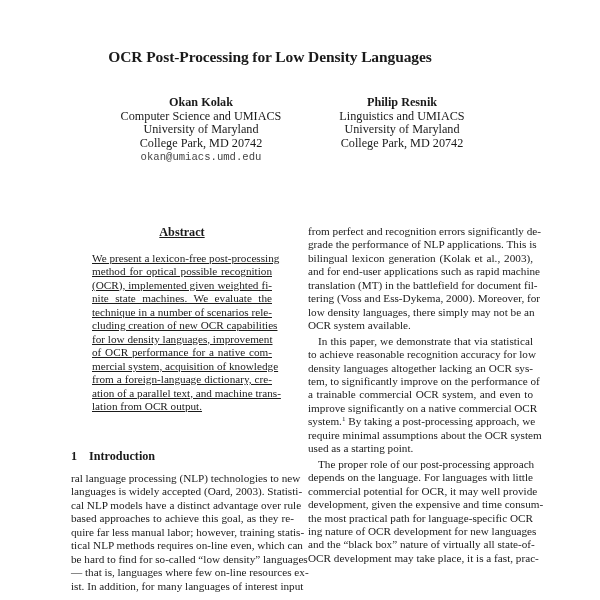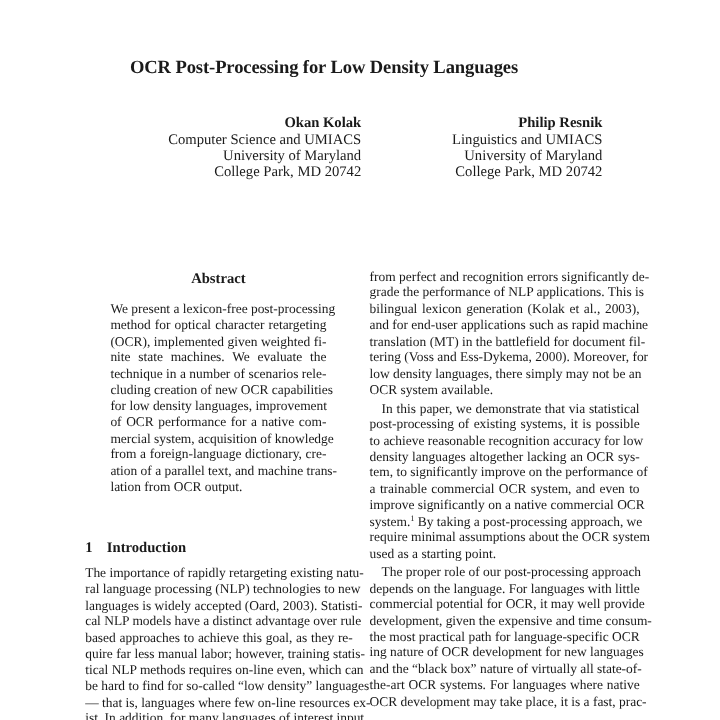--- a/index.html
+++ b/index.html
@@ -5,34 +5,34 @@
   html, body { margin: 0; padding: 0; background: #ffffff; }
   body {
     width: 600px; height: 600px; overflow: hidden; position: relative;
     font-family: "Liberation Serif", "DejaVu Serif", serif; color: #1a1a1a;
   }
   .title {
     position: absolute; left: 0; width: 540px; top: 48px;
     text-align: center; font-weight: bold; font-size: 15.5px; letter-spacing: -0.1px;
   }
   .author {
-    position: absolute; top: 96px; width: 200px; text-align: right;
+    position: absolute; top: 96px; width: 200px; text-align: center;
     font-size: 12.2px; line-height: 13.7px;
   }
   .author.a1 { left: 101px; }
   .author.a2 { left: 302px; }
   .author .name { font-weight: bold; }
   .author .email { font-family: "Liberation Mono", "DejaVu Sans Mono", monospace; font-size: 10.6px; color: #444; }
   .abs-head {
     position: absolute; left: 92px; width: 180px; top: 225px;
-    text-align: center; font-weight: bold; font-size: 12.2px;
+    text-align: center; font-weight: bold; font-size: 12.2px; text-decoration: underline;
   }
   .abs-body {
     position: absolute; left: 92px; width: 180px; top: 252px;
-    font-size: 11.2px; line-height: 13.45px; text-align: justify;
+    font-size: 11.2px; line-height: 13.45px; text-align: justify; text-decoration: underline;
   }
   .sec-head {
     position: absolute; left: 71px; top: 449px; font-weight: bold; font-size: 12.2px;
     display: flex; gap: 0;
   }
   .sec-head .num { width: 18px; }
   .left-body {
     position: absolute; left: 71px; width: 223px; top: 472px;
     font-size: 11.2px; line-height: 13.45px; text-align: justify;
   }
@@ -49,52 +49,52 @@
 </head>
 <body>
 
 <div class="title">OCR Post-Processing for Low Density Languages</div>
 
 <div class="author a1">
   <div class="name">Okan Kolak</div>
   <div>Computer Science and UMIACS</div>
   <div>University of Maryland</div>
   <div>College Park, MD 20742</div>
+  <div class="email">okan@umiacs.umd.edu</div>
 </div>
 
 <div class="author a2">
   <div class="name">Philip Resnik</div>
   <div>Linguistics and UMIACS</div>
   <div>University of Maryland</div>
   <div>College Park, MD 20742</div>
 </div>
 
 <div class="abs-head">Abstract</div>
 <div class="abs-body">
     <span class="line">We present a lexicon-free post-processing</span>
-    <span class="line">method for optical character retargeting</span>
+    <span class="line">method for optical possible recognition</span>
     <span class="line">(OCR), implemented given weighted fi-</span>
     <span class="line">nite state machines.   We evaluate the</span>
     <span class="line">technique in a number of scenarios rele-</span>
     <span class="line">cluding creation of new OCR capabilities</span>
     <span class="line">for low density languages, improvement</span>
     <span class="line">of OCR performance for a native com-</span>
     <span class="line">mercial system, acquisition of knowledge</span>
     <span class="line">from a foreign-language dictionary, cre-</span>
     <span class="line">ation of a parallel text, and machine trans-</span>
     <span class="line last">lation from OCR output.</span>
   </div>
 
 <div class="sec-head">
   <span class="num">1</span>
   <span>Introduction</span>
 </div>
 
 <div class="left-body">
-    <span class="line">The importance of rapidly retargeting existing natu-</span>
     <span class="line">ral language processing (NLP) technologies to new</span>
     <span class="line">languages is widely accepted (Oard, 2003). Statisti-</span>
     <span class="line">cal NLP models have a distinct advantage over rule</span>
     <span class="line">based approaches to achieve this goal, as they re-</span>
     <span class="line">quire far less manual labor; however, training statis-</span>
     <span class="line">tical NLP methods requires on-line even, which can</span>
     <span class="line">be hard to find for so-called “low density” languages</span>
     <span class="line">— that is, languages where few on-line resources ex-</span>
     <span class="line">ist. In addition, for many languages of interest input</span>
   </div>
@@ -107,21 +107,20 @@
       <span class="line">and for end-user applications such as rapid machine</span>
       <span class="line">translation (MT) in the battlefield for document fil-</span>
       <span class="line">tering (Voss and Ess-Dykema, 2000). Moreover, for</span>
       <span class="line">low density languages, there simply may not be an</span>
       <span class="line last">OCR system available.</span>
     </div>
   <div class="para-gap"></div>
   <div>
     <div>
         <span class="line indent">In this paper, we demonstrate that via statistical</span>
-        <span class="line">post-processing of existing systems, it is possible</span>
         <span class="line">to achieve reasonable recognition accuracy for low</span>
         <span class="line">density languages altogether lacking an OCR sys-</span>
         <span class="line">tem, to significantly improve on the performance of</span>
         <span class="line">a trainable commercial OCR system, and even to</span>
         <span class="line">improve significantly on a native commercial OCR</span>
       </div>
     <span class="line"><span>system.</span><sup>1</sup><span> By taking a post-processing approach, we</span></span>
     <div>
         <span class="line">require minimal assumptions about the OCR system</span>
         <span class="line last">used as a starting point.</span>
@@ -129,16 +128,15 @@
   </div>
   <div class="para-gap"></div>
   <div>
       <span class="line indent">The proper role of our post-processing approach</span>
       <span class="line">depends on the language. For languages with little</span>
       <span class="line">commercial potential for OCR, it may well provide</span>
       <span class="line">development, given the expensive and time consum-</span>
       <span class="line">the most practical path for language-specific OCR</span>
       <span class="line">ing nature of OCR development for new languages</span>
       <span class="line">and the “black box” nature of virtually all state-of-</span>
-      <span class="line">the-art OCR systems. For languages where native</span>
       <span class="line">OCR development may take place, it is a fast, prac-</span>
     </div>
 </div>
 
 </body></html>

